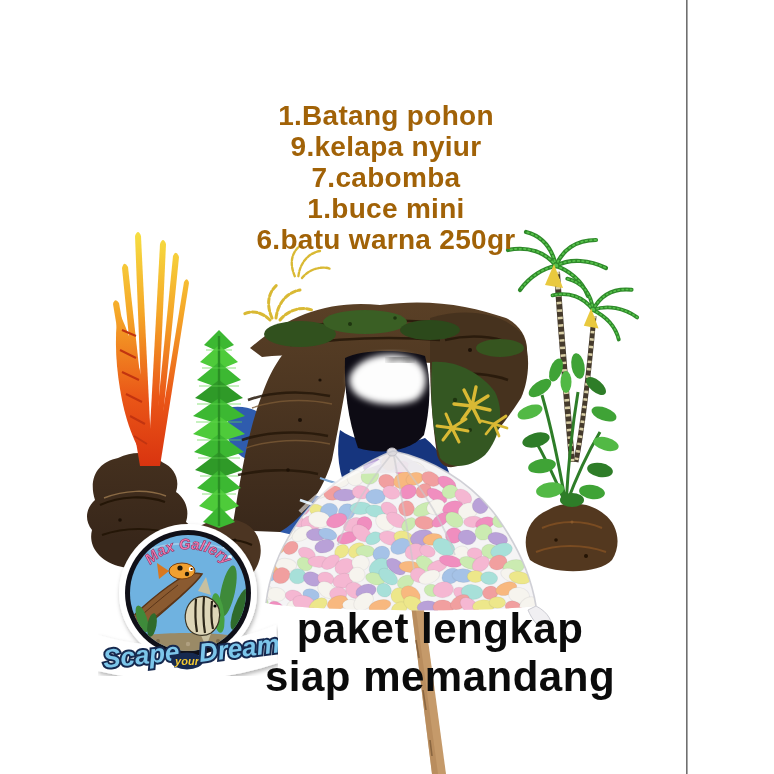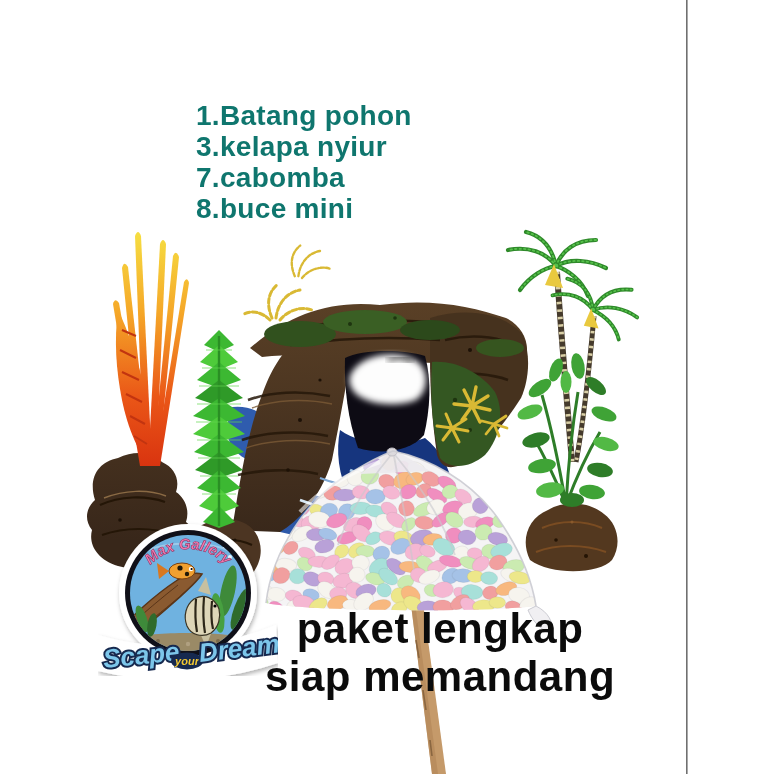--- a/index.html
+++ b/index.html
@@ -3,22 +3,22 @@
 <meta charset="utf-8">
 <style>
   html,body{margin:0;padding:0;background:#ffffff;}
   .canvas{
     position:relative;width:774px;height:774px;background:#ffffff;
     overflow:hidden;font-family:"Liberation Sans",sans-serif;
   }
   .scene-svg{position:absolute;left:0;top:0;z-index:1;}
   .product-list{
     position:absolute;left:196px;top:100px;width:380px;z-index:5;
-    text-align:left;font-weight:bold;font-size:28px;line-height:31px;
-    color:#0f766e;letter-spacing:.3px;
+    text-align:center;font-weight:bold;font-size:28px;line-height:31px;
+    color:#a16207;letter-spacing:.3px;
   }
   .caption{
     position:absolute;left:235px;top:605px;width:410px;z-index:5;
     text-align:center;font-weight:bold;color:#0b0b0b;letter-spacing:.5px;
   }
   .caption-line{font-size:42px;line-height:48px;}
   .logo-svg{position:absolute;left:98px;top:521px;z-index:6;}
 </style>
 </head>
 <body>
@@ -400,23 +400,24 @@
       <ellipse cx="392" cy="452" rx="5" ry="4" fill="#dcdade" stroke="#c0bec4" stroke-width="1"></ellipse>
       <path d="M391,455 C372,478 350,510 338,545 M394,456 C400,490 408,530 414,570 M395,455 C420,485 442,520 455,555" stroke="#c8c8cd" stroke-width="1.8" fill="none" opacity="0.6"></path>
       <path d="M266,603 C272,552 306,498 352,472 C370,461 382,455 393,451 C428,458 470,480 497,517 C517,545 531,575 536,606" stroke="#cbcbd2" stroke-width="1.6" fill="none" opacity="0.9"></path>
       <path d="M536,606 C548,612 554,622 552,634 C540,630 532,620 528,610 Z" fill="#f0eff2" stroke="#cbcbd2" stroke-width="1"></path>
       <path d="M300,512 C320,490 350,472 380,462" stroke="#ffffff" stroke-width="4" fill="none" opacity="0.55"></path>
     </g>
   </svg>
 
   <div class="product-list">
     <div>1.Batang pohon</div>
-    <div>3.kelapa nyiur</div>
+    <div>9.kelapa nyiur</div>
     <div>7.cabomba</div>
-    <div>8.buce mini</div>
+    <div>1.buce mini</div>
+    <div>6.batu warna 250gr</div>
   </div>
 
   <div class="caption">
     <div class="caption-line">paket lengkap</div>
     <div class="caption-line">siap memandang</div>
   </div>
 
   <svg class="logo-svg" width="180" height="155" viewBox="0 0 180 155">
     <defs>
       <linearGradient id="gradLogoBlue" x1="0" y1="10" x2="0" y2="130">

